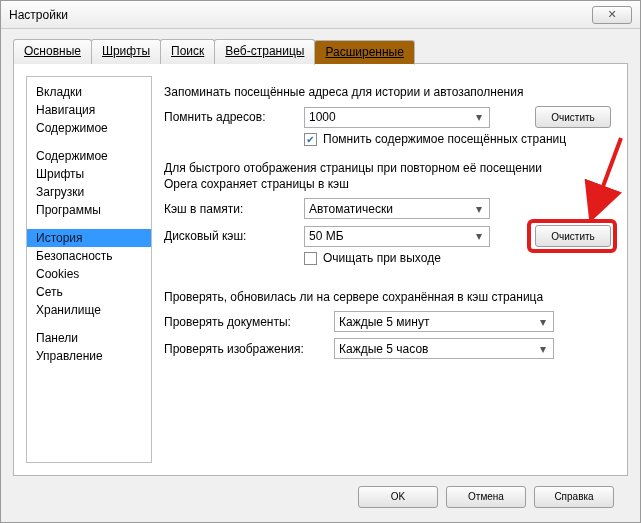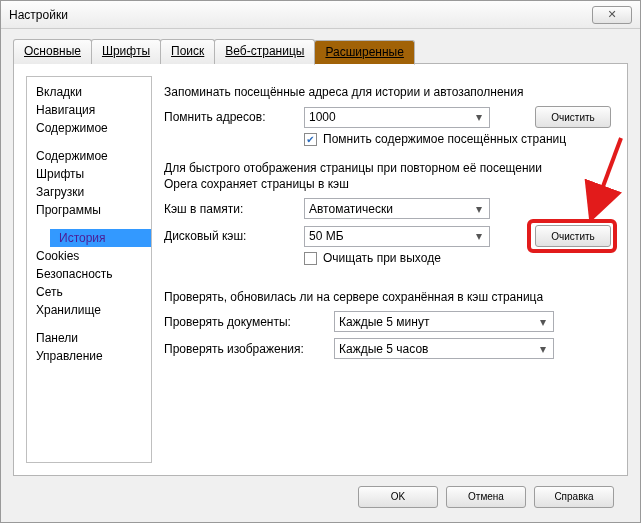--- a/index.html
+++ b/index.html
@@ -88,22 +88,21 @@
   }
   .side-item {
     padding: 1px 9px;
     font-size: 12px;
     line-height: 16px;
     white-space: nowrap;
   }
   .side-item.group-gap { margin-top: 10px; }
   .side-item.selected {
     background: #3399ff;
-    color: #4c1d95;
-    margin-left: 23px;
+    color: #0f172a;
   }
   
   .content {
     flex: 1;
     padding: 12px 16px 30px 4px;
     position: relative;
   }
   .row {
     display: flex;
     align-items: center;
@@ -194,22 +193,22 @@
     <div class="tabpage">
       <div class="sidebox" id="sidebox">
           <div class="side-item">Вкладки</div>
           <div class="side-item">Навигация</div>
           <div class="side-item">Содержимое</div>
           <div class="side-item group-gap">Содержимое</div>
           <div class="side-item">Шрифты</div>
           <div class="side-item">Загрузки</div>
           <div class="side-item">Программы</div>
           <div class="side-item group-gap selected">История</div>
+          <div class="side-item">Безопасность</div>
           <div class="side-item">Cookies</div>
-          <div class="side-item">Безопасность</div>
           <div class="side-item">Сеть</div>
           <div class="side-item">Хранилище</div>
           <div class="side-item group-gap">Панели</div>
           <div class="side-item">Управление</div>
         </div>
 
       <div class="content">
         <div class="section-text">Запоминать посещённые адреса для истории и автозаполнения</div>
 
         <div class="row">

